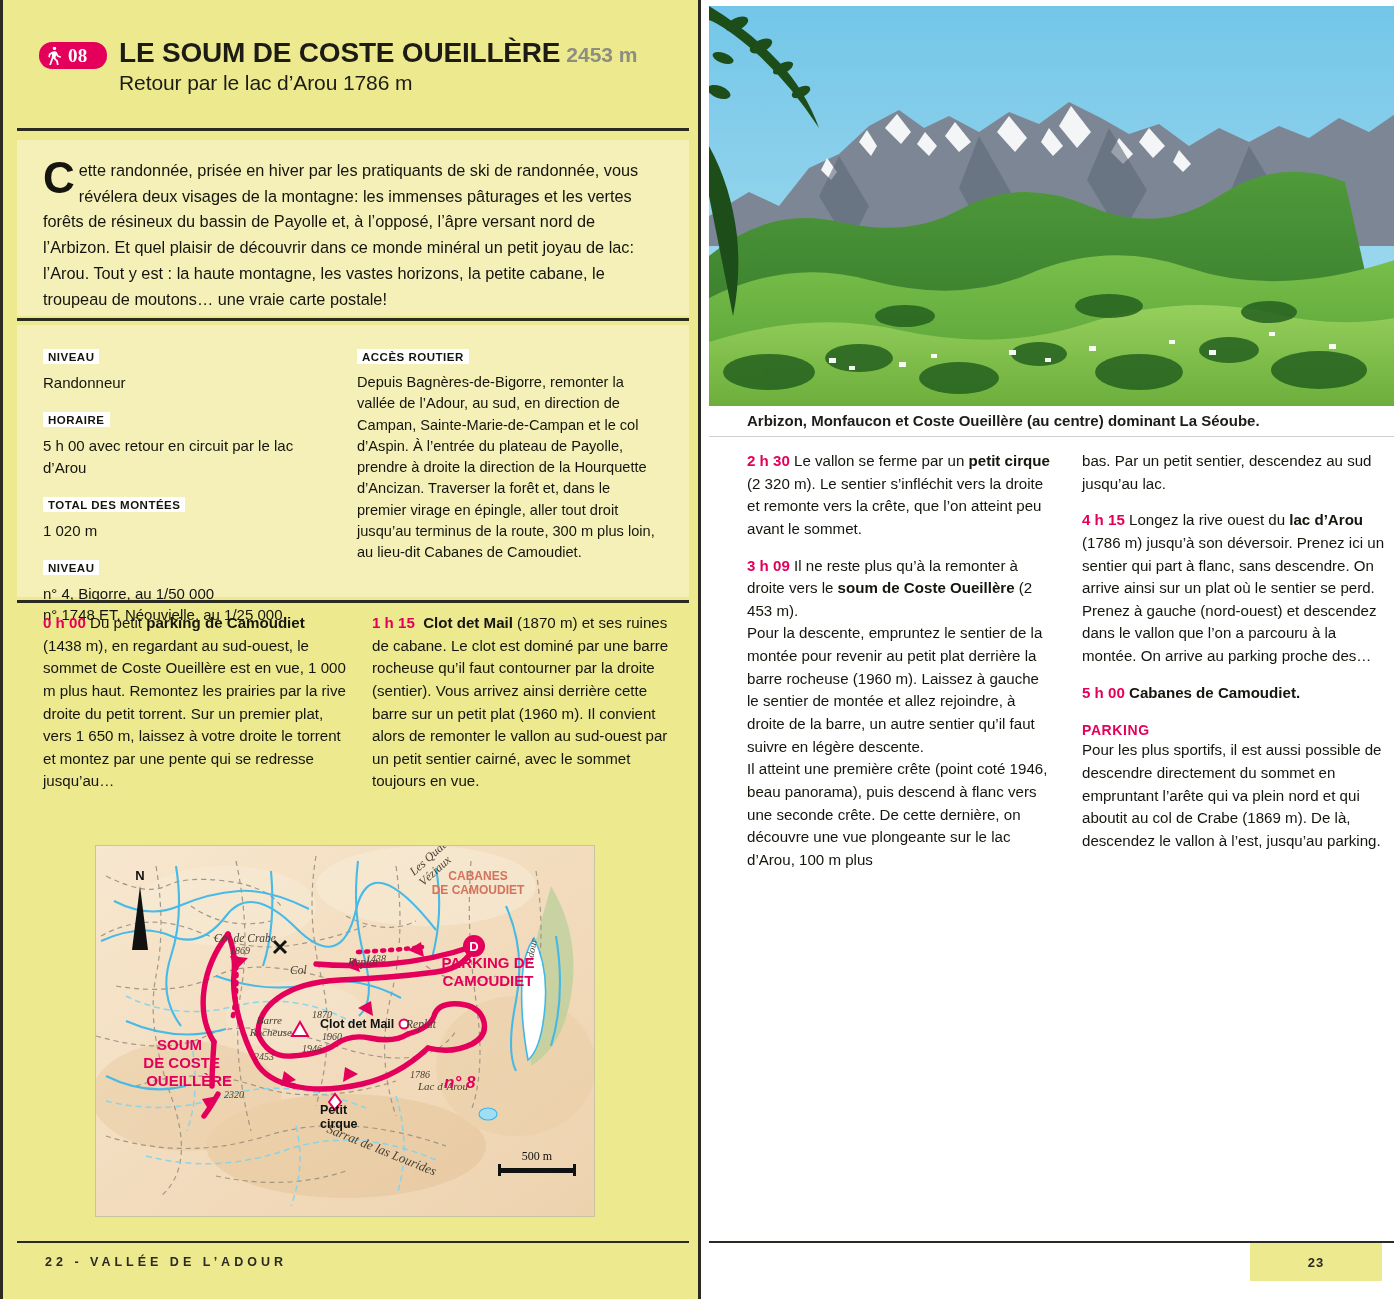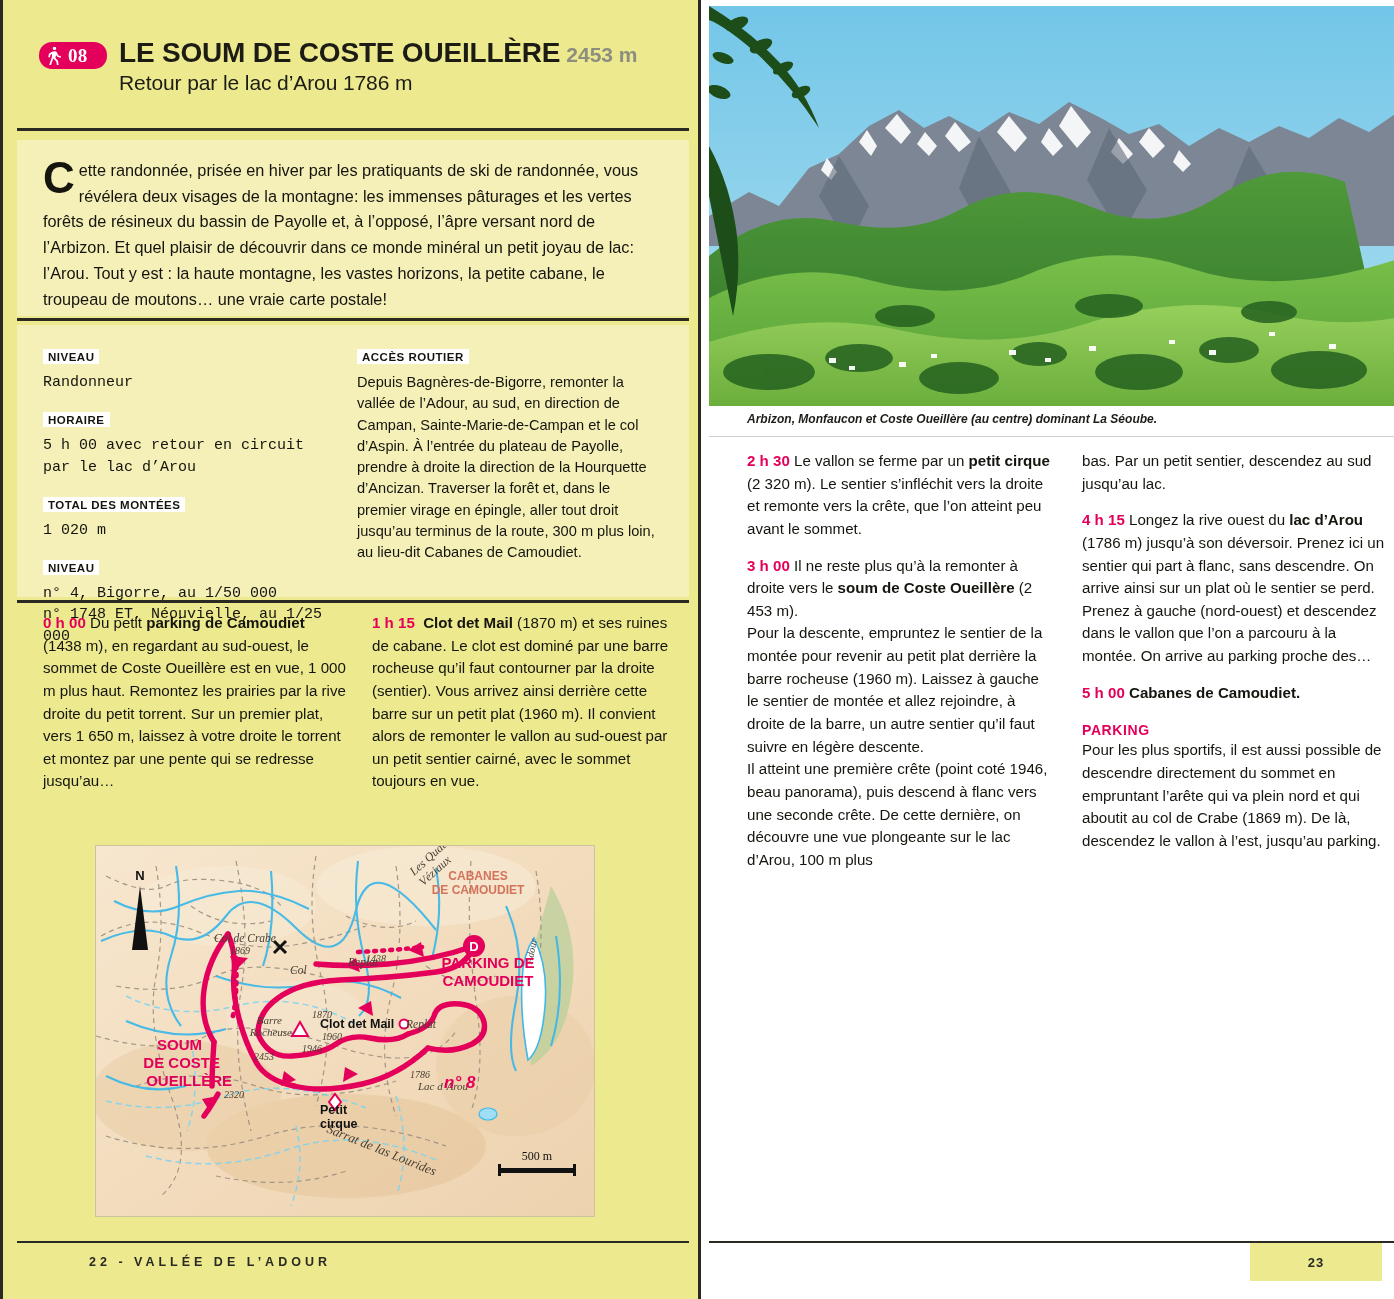--- a/index.html
+++ b/index.html
@@ -60,21 +60,21 @@
     position: absolute; left: 14px; top: 325px; width: 672px; height: 272px;
     background: #f4f0b8; display: flex; padding: 22px 26px 0 26px; gap: 24px;
   }
   .infocol-l { width: 290px; }
   .infocol-r { width: 300px; }
   .lbl {
     display: inline-block; background: #ffffff; color: #15150e;
     font-size: 11.5px; font-weight: bold; letter-spacing: .5px;
     padding: 2px 5px 1px 5px; margin-bottom: 8px;
   }
-  .val { font-size: 15px; line-height: 1.42; color: #15150e; margin-bottom: 17px; font-family: Liberation Mono, monospace; }
+  .val { font-size: 15px; line-height: 1.42; color: #15150e; margin-bottom: 17px; }
   .val.tight { margin-bottom: 0; }
   .acces-txt { font-size: 14.6px; line-height: 1.46; color: #15150e; }
 
   
   .routecols {
     position: absolute; left: 40px; top: 612px; width: 632px;
     display: flex; gap: 26px;
   }
   .routecol { width: 303px; }
   .routecol p { font-size: 15.1px; line-height: 1.50; color: #15150e; }
@@ -86,36 +86,36 @@
     position: absolute; left: 92px; top: 845px; width: 500px; height: 372px;
     border: 1px solid #c9c4a0; overflow: hidden; background: #f6e3c8;
   }
 
   
   .foot-l {
     position: absolute; left: 14px; bottom: 18px; width: 672px; height: 38px;
     background: #ece98f; display: flex; align-items: center; padding-left: 28px;
   }
   .foot-txt {
-    font-size: 12.5px; font-weight: bold; letter-spacing: 4px; color: #2a2a22; margin-left: 44px;
+    font-size: 12.5px; font-weight: bold; letter-spacing: 4px; color: #2a2a22;
   }
   .left-bottomrule { position:absolute; left:14px; bottom:56px; width:672px; height:2px; background:#2a2a22;}
 
   
   .right-page {
     width: 696px; height: 1299px; background: #ffffff; position: relative;
     border-left: 3px solid #2a2a22;
   }
   .photo {
     position: absolute; left: 8px; top: 6px; width: 686px; height: 400px;
     overflow: hidden; background: #6fc3e8;
   }
   .caption {
     position: absolute; left: 46px; top: 412px; width: 640px;
-    font-size: 12px; font-style: italic; font-weight: bold; color: #1c1c18;
+    font-size: 15px; font-weight: bold; color: #1c1c18;
   }
   .cap-rule { position:absolute; left:8px; top:436px; width:686px; height:1px; background:#cfcfcf;}
   .right-text {
     position: absolute; left: 46px; top: 450px; width: 640px;
     display: flex; gap: 30px;
   }
   .rcol { width: 305px; }
   .rcol p { font-size: 15.1px; line-height: 1.50; color: #15150e; }
   .rcol p + p { margin-top: 14px; }
   .variante-lbl {
@@ -445,21 +445,21 @@
         </g>
       </svg>
     </div>
 
     <div class="caption">Arbizon, Monfaucon et Coste Oueillère (au centre) dominant La Séoube.</div>
     <div class="cap-rule"></div>
 
     <div class="right-text">
       <div class="rcol">
         <p><span class="tm">2 h 30</span><span> Le vallon se ferme par un </span><span class="bd">petit cirque</span><span> (2 320 m). Le sentier s’infléchit vers la droite et remonte vers la crête, que l’on atteint peu avant le sommet.</span></p>
-        <p><span class="tm">3 h 00</span><span> Il ne reste plus qu’à la remonter à droite vers le </span><span class="bd">soum de Coste Oueillère</span><span> (2 453 m).</span></p>
+        <p><span class="tm">3 h 09</span><span> Il ne reste plus qu’à la remonter à droite vers le </span><span class="bd">soum de Coste Oueillère</span><span> (2 453 m).</span></p>
         <p style="margin-top:0">Pour la descente, empruntez le sentier de la montée pour revenir au petit plat derrière la barre rocheuse (1960 m). Laissez à gauche le sentier de montée et allez rejoindre, à droite de la barre, un autre sentier qu’il faut suivre en légère descente.</p>
         <p style="margin-top:0">Il atteint une première crête (point coté 1946, beau panorama), puis descend à flanc vers une seconde crête. De cette dernière, on découvre une vue plongeante sur le lac d’Arou, 100 m plus</p>
       </div>
       <div class="rcol">
         <p>bas. Par un petit sentier, descendez au sud jusqu’au lac.</p>
         <p><span class="tm">4 h 15</span><span> Longez la rive ouest du </span><span class="bd">lac d’Arou</span><span> (1786 m) jusqu’à son déversoir. Prenez ici un sentier qui part à flanc, sans descendre. On arrive ainsi sur un plat où le sentier se perd. Prenez à gauche (nord-ouest) et descendez dans le vallon que l’on a parcouru à la montée. On arrive au parking proche des…</span></p>
         <p><span class="tm">5 h 00</span> <span class="bd">Cabanes de Camoudiet.</span></p>
         <div class="variante-lbl">PARKING</div>
         <p style="margin-top:0">Pour les plus sportifs, il est aussi possible de descendre directement du sommet en empruntant l’arête qui va plein nord et qui aboutit au col de Crabe (1869 m). De là, descendez le vallon à l’est, jusqu’au parking.</p>
       </div>

